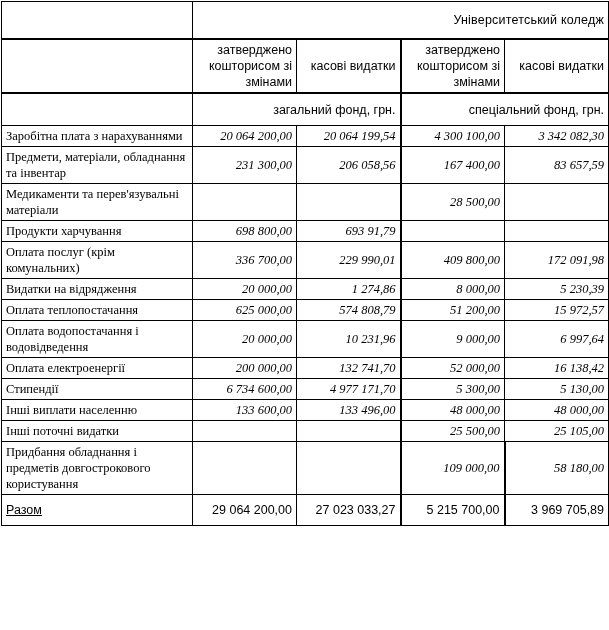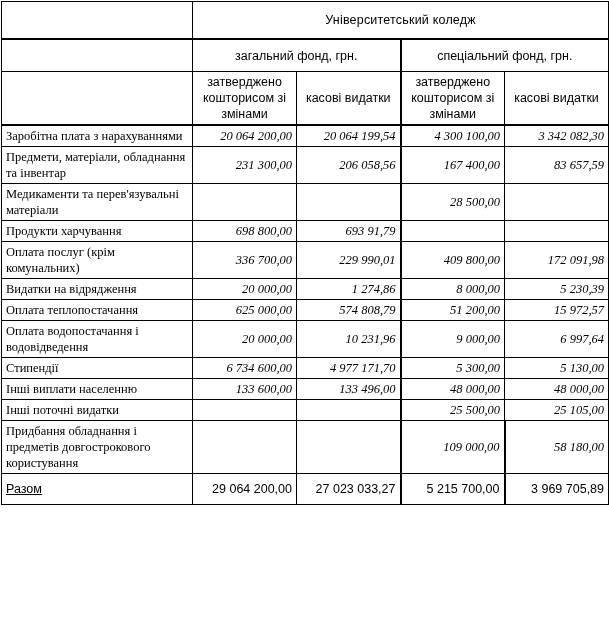--- a/index.html
+++ b/index.html
@@ -31,21 +31,21 @@
     padding: 2px 4px;
     vertical-align: middle;
     font-weight: normal;
     font-size: 12.5px;
     line-height: 1.28;
   }
 
   
   .hdr-sans {
     font-family: "Liberation Sans", sans-serif;
-    text-align: center;
+    text-align: right;
   }
   .title-cell {
     font-size: 15px;
     height: 32px;
     letter-spacing: .2px;
   }
   .fund-cell {
     font-size: 12px;
     height: 27px;
   }
@@ -98,31 +98,31 @@
     <col class="c-num">
     <col class="c-num">
     <col class="c-num">
   </colgroup>
   <thead>
     <tr>
       <td class="corner-cell tb-thick-bottom"></td>
       <td class="hdr-sans title-cell tb-thick-bottom" colspan="4">Університетський коледж</td>
     </tr>
     <tr>
-      <td class="corner-cell"></td>
-      <td class="hdr-sans fund-cell" colspan="2">загальний фонд, грн.</td>
-      <td class="hdr-sans fund-cell tb-thick-left" colspan="2">спеціальний фонд, грн.</td>
-    </tr>
-    <tr>
       <td class="corner-cell tb-thick-bottom"></td>
       <td class="hdr-sans sub-cell tb-thick-bottom">затверджено кошторисом зі змінами</td>
       <td class="hdr-sans sub-cell tb-thick-bottom">касові видатки</td>
       <td class="hdr-sans sub-cell tb-thick-bottom tb-thick-left">затверджено кошторисом зі змінами</td>
       <td class="hdr-sans sub-cell tb-thick-bottom">касові видатки</td>
     </tr>
+    <tr>
+      <td class="corner-cell"></td>
+      <td class="hdr-sans fund-cell" colspan="2">загальний фонд, грн.</td>
+      <td class="hdr-sans fund-cell tb-thick-left" colspan="2">спеціальний фонд, грн.</td>
+    </tr>
   </thead>
   <tbody id="table-body">
       <tr>
         <td class="row-label">Заробітна плата з нарахуваннями</td>
         <td class="row-num">20 064 200,00</td>
         <td class="row-num">20 064 199,54</td>
         <td class="row-num tb-thick-left">4 300 100,00</td>
         <td class="row-num">3 342 082,30</td>
       </tr>
       <tr>
@@ -166,20 +166,27 @@
         <td class="row-num">574 808,79</td>
         <td class="row-num tb-thick-left">51 200,00</td>
         <td class="row-num">15 972,57</td>
       </tr>
       <tr>
         <td class="row-label">Оплата водопостачання і водовідведення</td>
         <td class="row-num">20 000,00</td>
         <td class="row-num">10 231,96</td>
         <td class="row-num tb-thick-left">9 000,00</td>
         <td class="row-num">6 997,64</td>
+      </tr>
+      <tr>
+        <td class="row-label">Оплата електроенергії</td>
+        <td class="row-num">200 000,00</td>
+        <td class="row-num">132 741,70</td>
+        <td class="row-num tb-thick-left">52 000,00</td>
+        <td class="row-num">16 138,42</td>
       </tr>
       <tr>
         <td class="row-label">Стипендії</td>
         <td class="row-num">6 734 600,00</td>
         <td class="row-num">4 977 171,70</td>
         <td class="row-num tb-thick-left">5 300,00</td>
         <td class="row-num">5 130,00</td>
       </tr>
       <tr>
         <td class="row-label">Інші виплати населенню</td>

